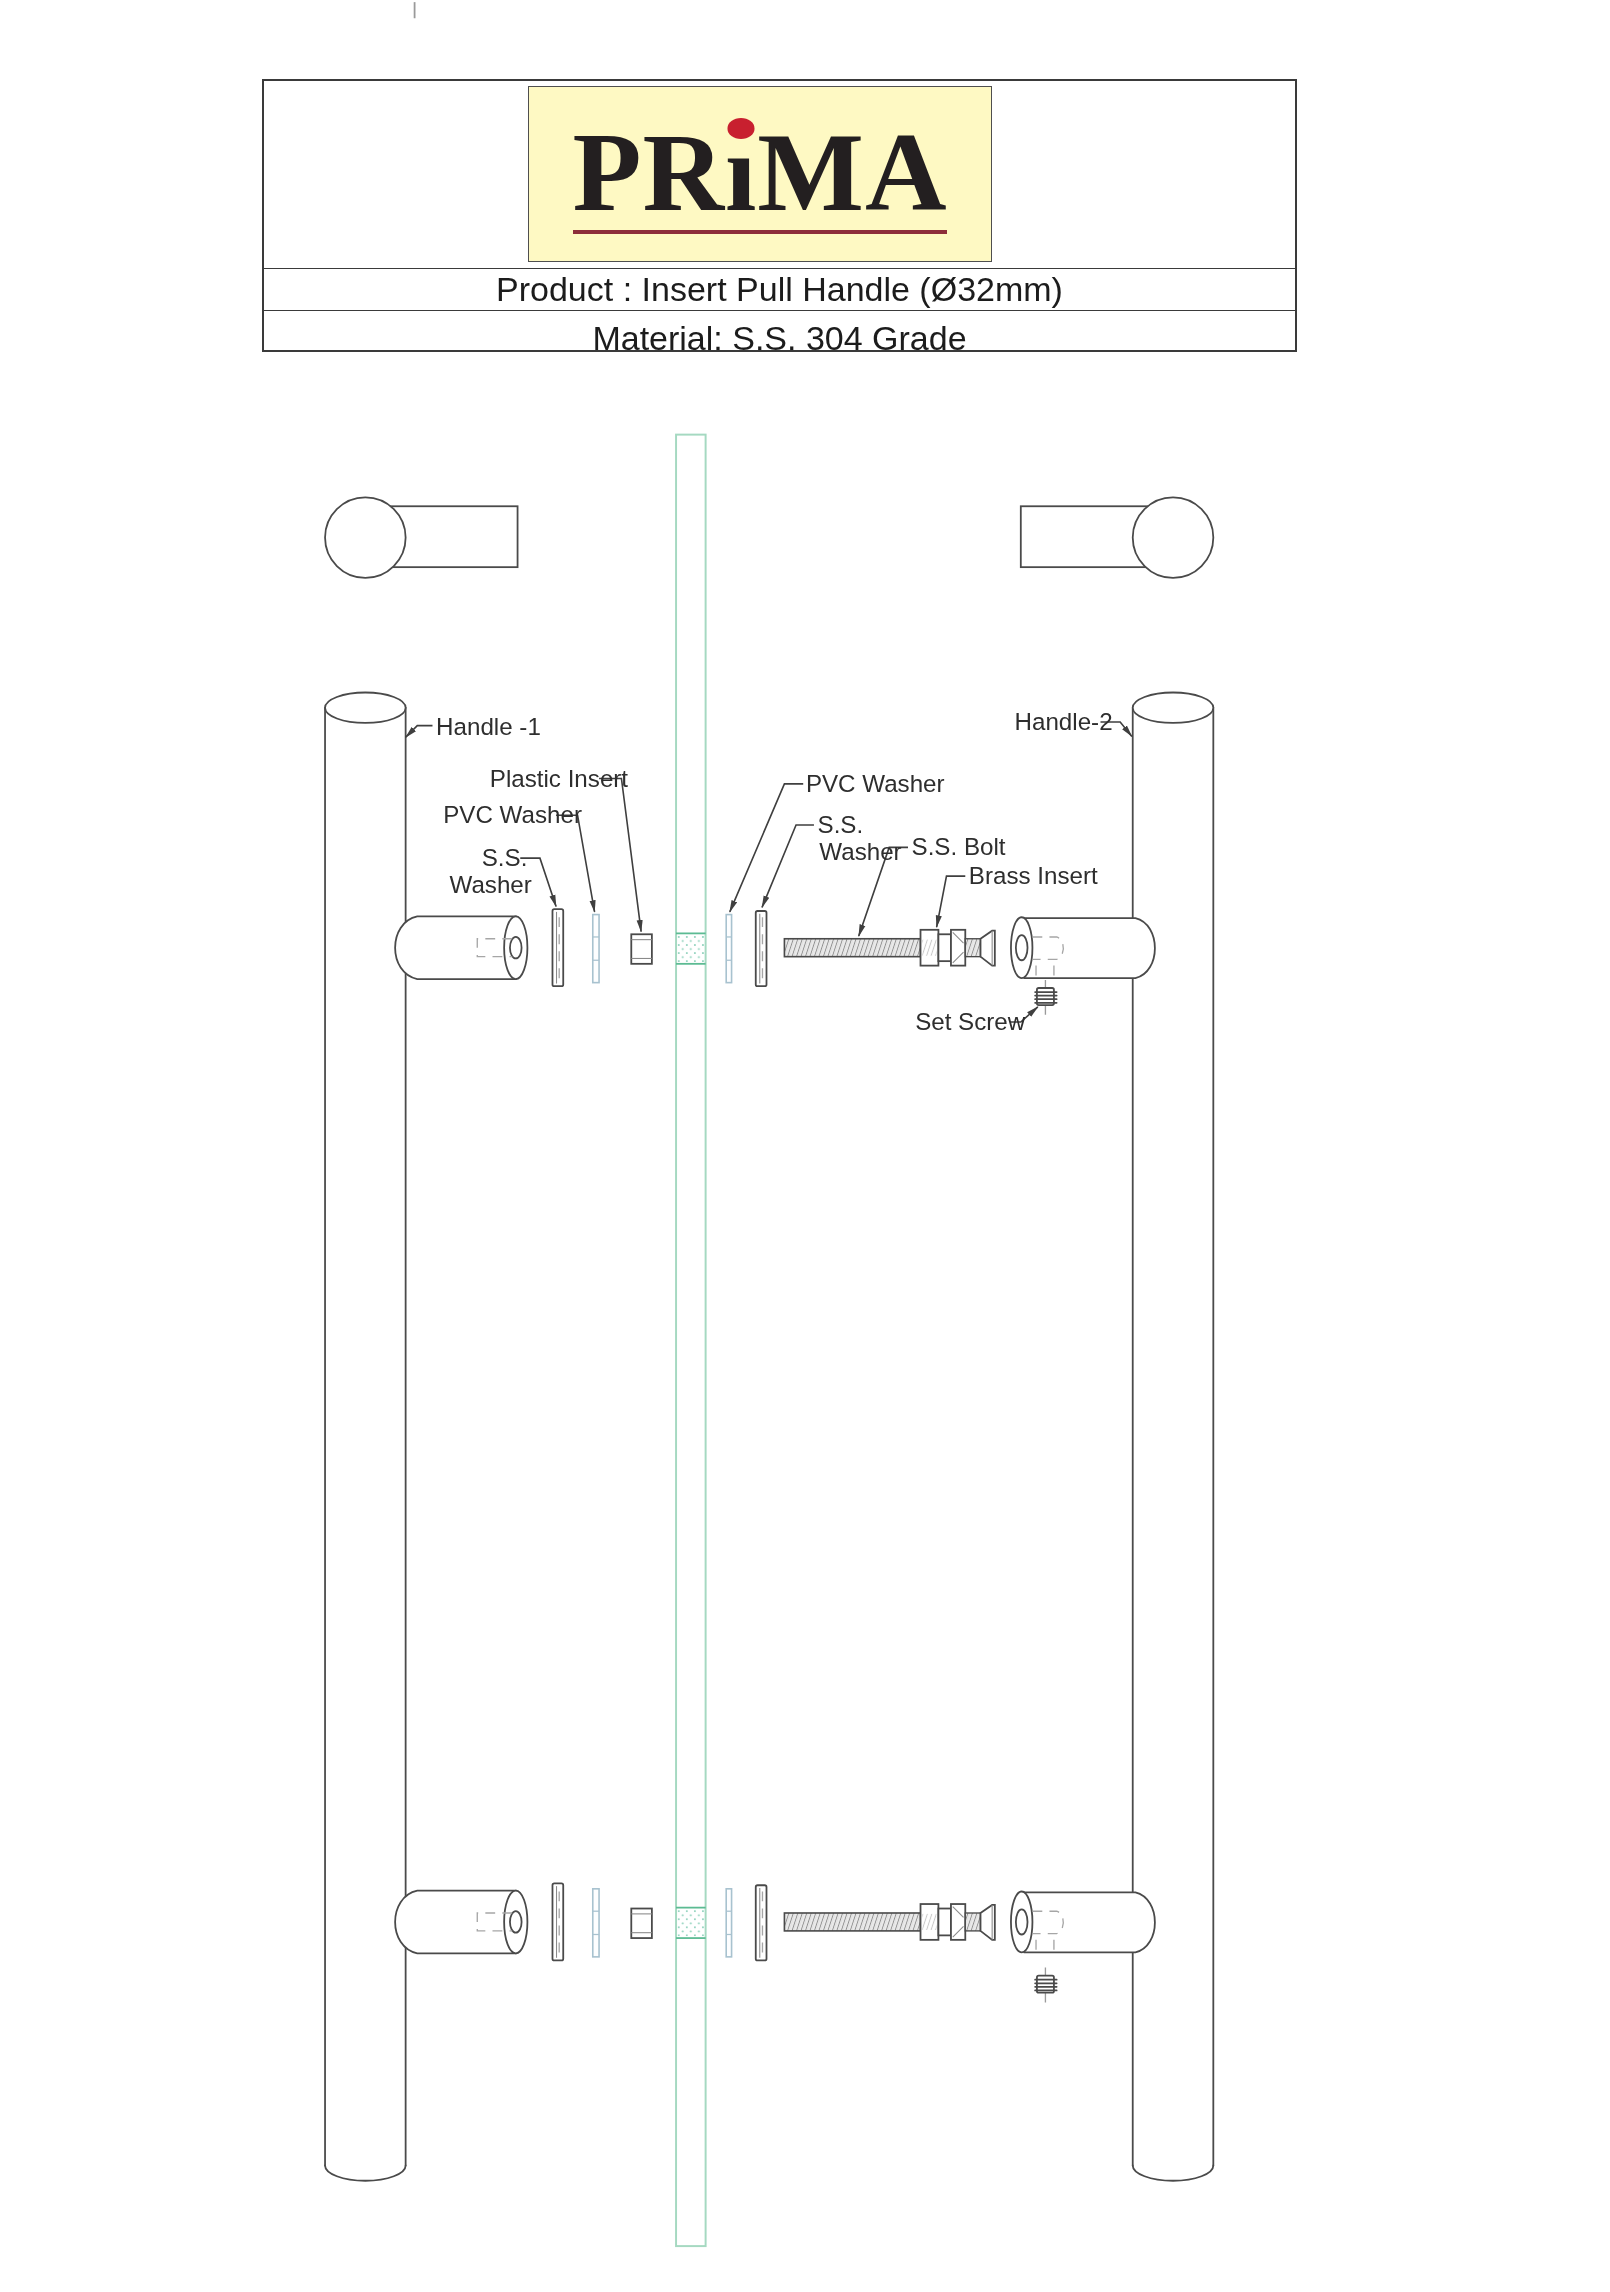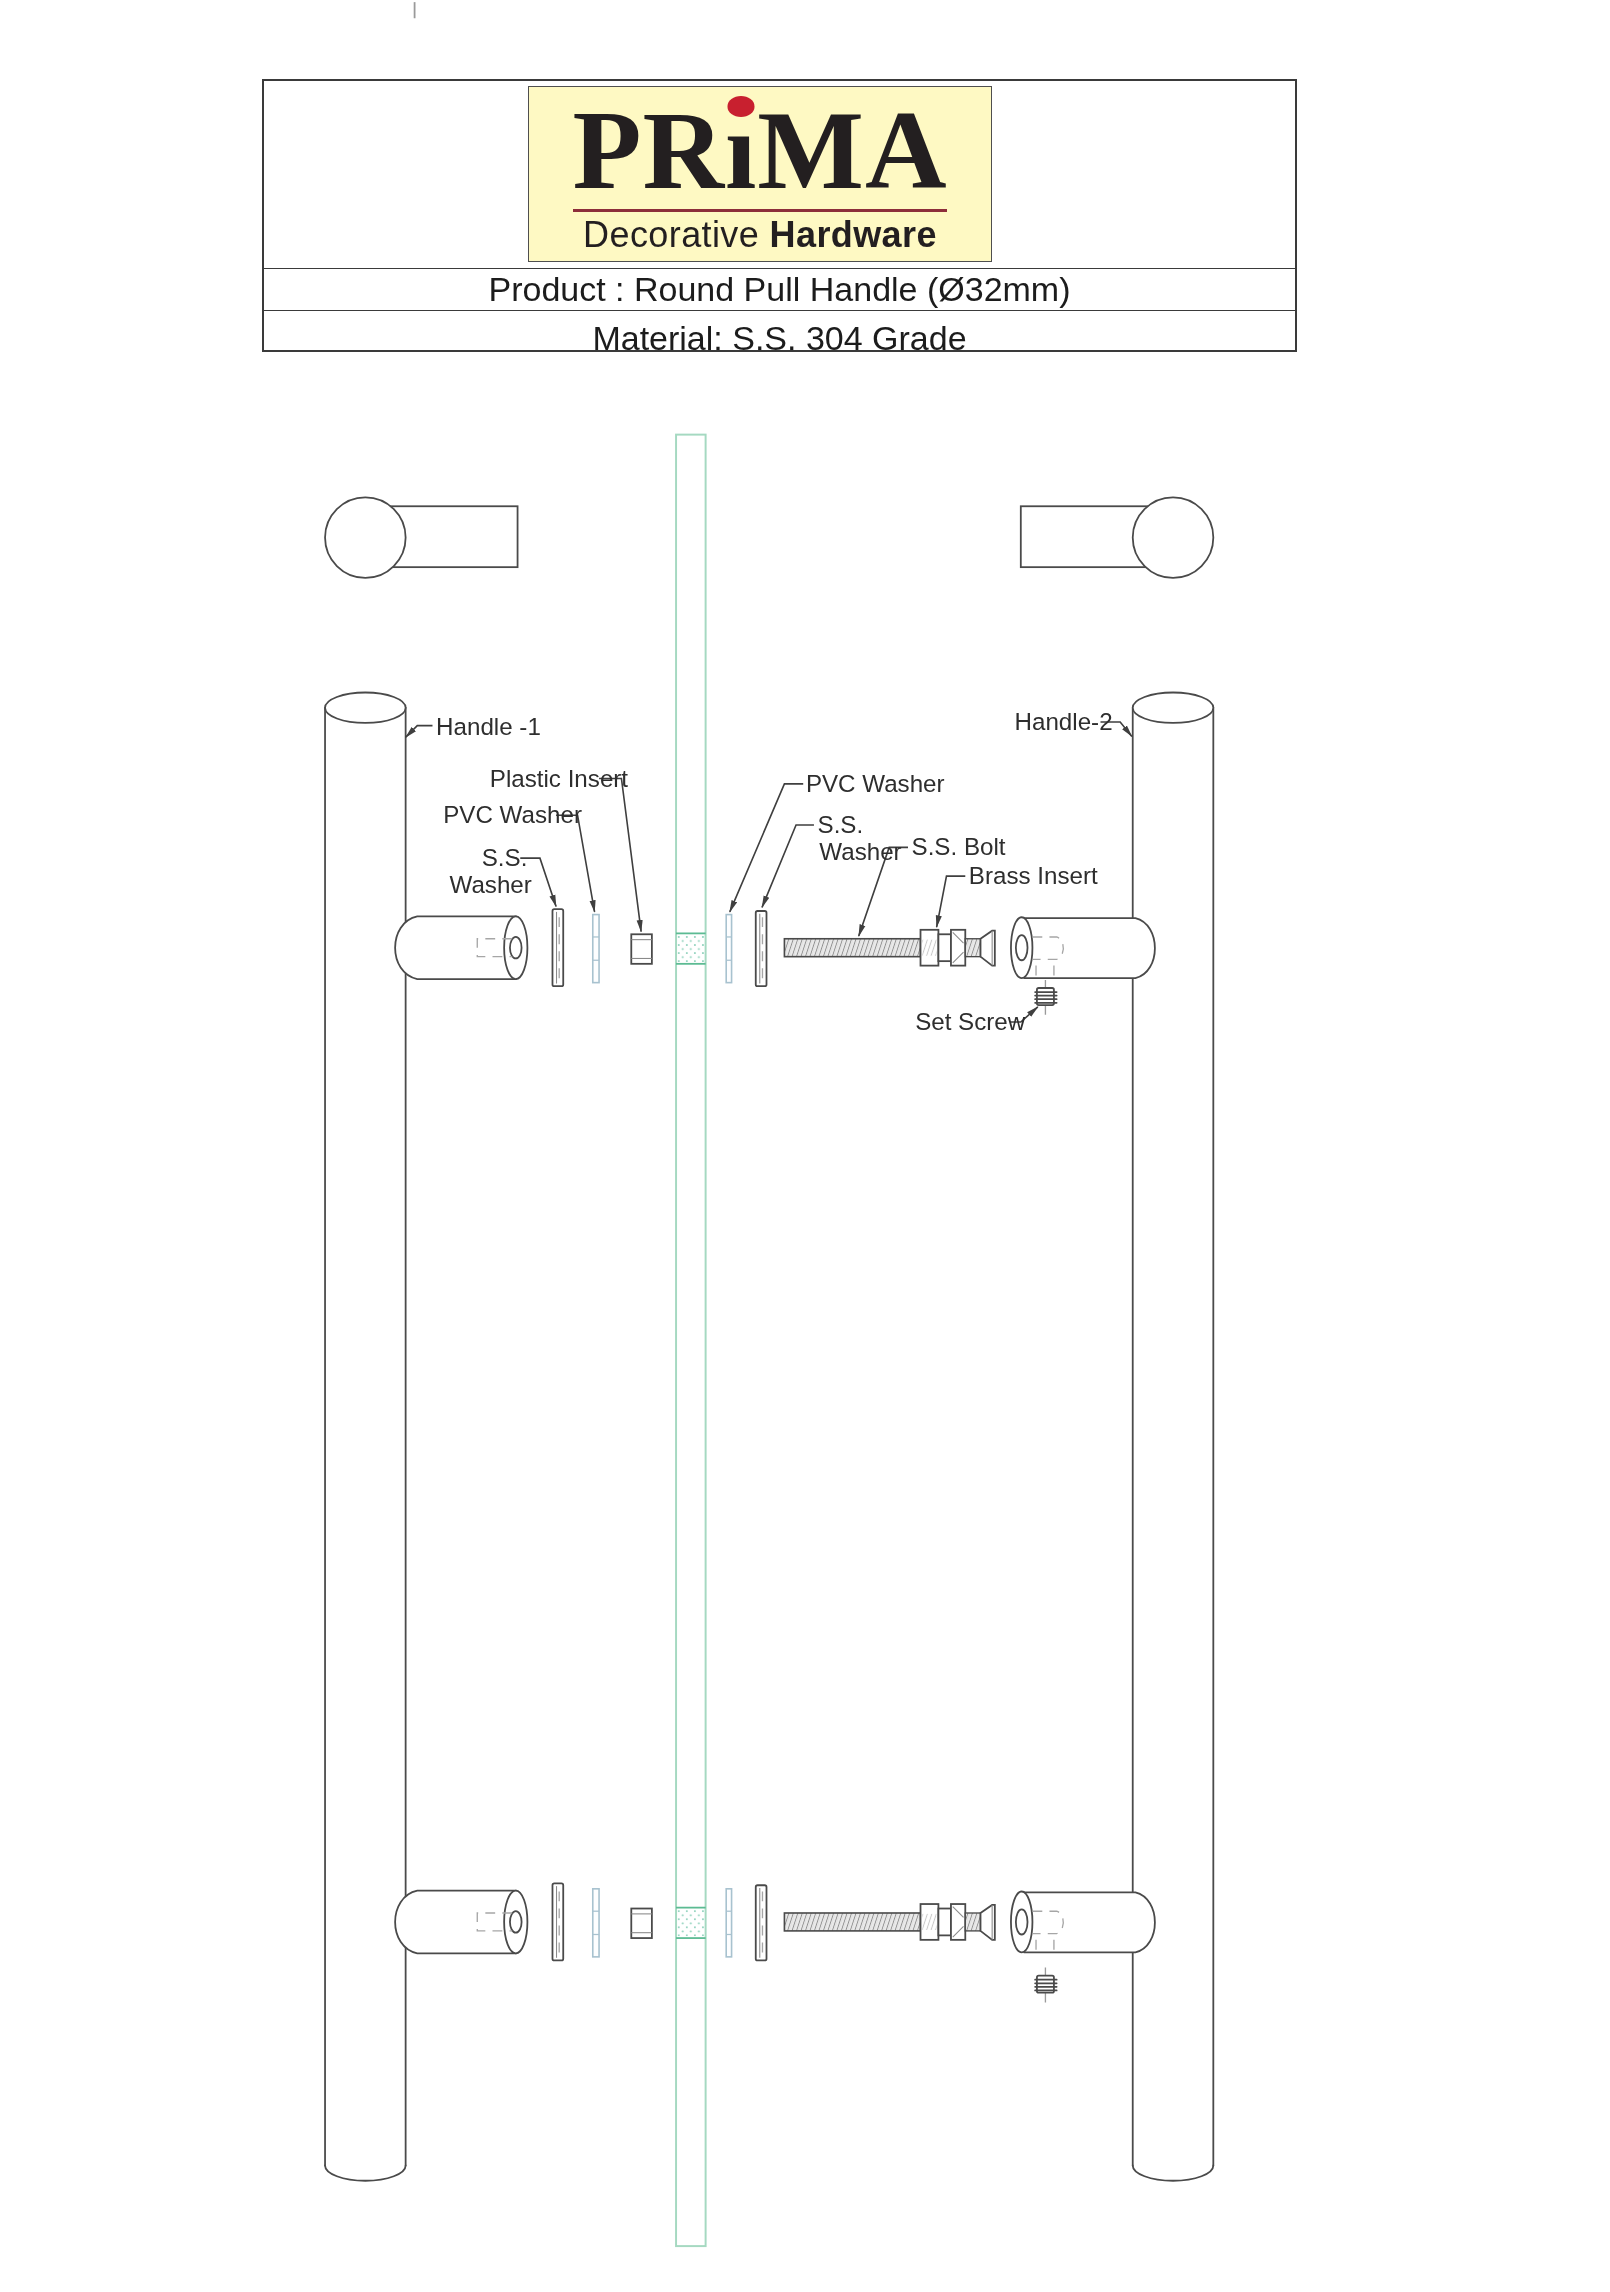--- a/index.html
+++ b/index.html
@@ -201,24 +201,23 @@
       <text class="lbl" x="1082" y="987">Brass Insert</text>
       <text class="lbl" x="1133" y="815">Handle-2</text>
       <text class="lbl" x="1022" y="1150">Set Screw</text>
     </g>
   </svg>
 
   <div class="header-box">
     <div class="logo-box">
       <div class="brand"><span>PR</span><span class="brand-i"><span class="dot"></span><span>ı</span></span><span>MA</span></div>
       <div class="brand-rule"></div>
-      <div class="tagline"><span class="t1">Decorative</span> <span class="t2">Hardware</span></div>
     </div>
     <div class="hrow product">
-      <span>Product : Round Pull Handle (Ø32mm)</span>
+      <span>Product : Insert Pull Handle (Ø32mm)</span>
     </div>
     <div class="hrow material">
       <span>Material: S.S. 304 Grade</span>
     </div>
   </div>
 
 </div>
 
 
 </body></html>

